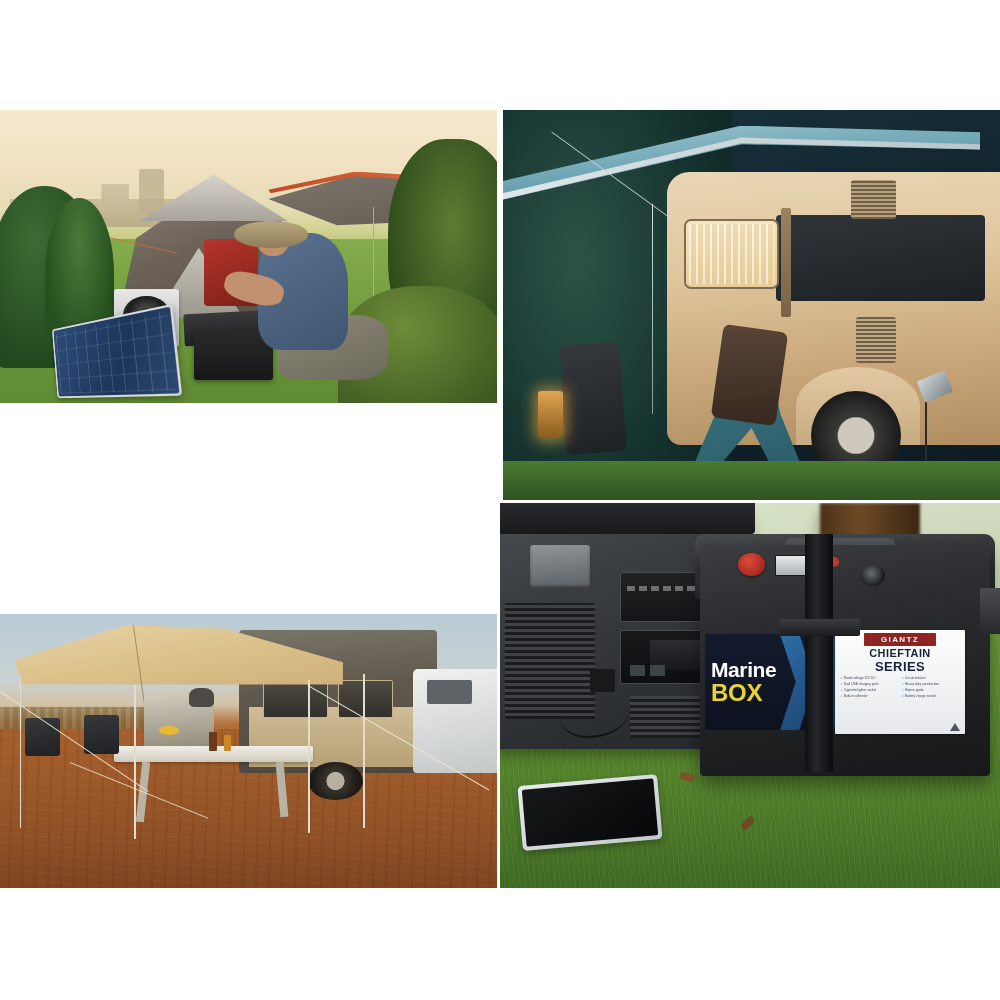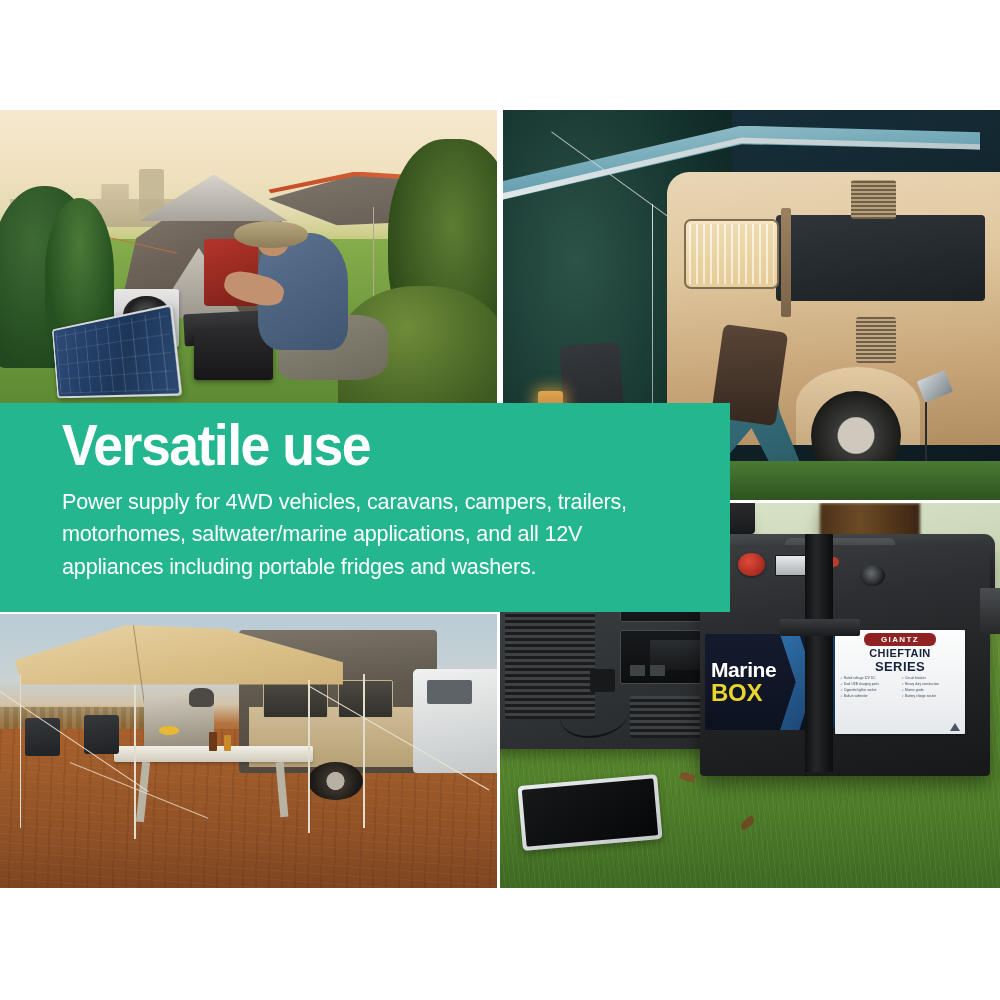--- a/index.html
+++ b/index.html
@@ -436,21 +436,21 @@
     clip-path:polygon(0 0,55% 0,100% 50%,55% 100%,0 100%,45% 50%);
   }
   #cell-product .bbox-label {
     position:absolute; left:67%; top:33%; width:26%; height:27%;
     background:linear-gradient(180deg,#fdfdfd,#e6e9ec); border-radius:1px;
     box-shadow:0 1px 3px rgba(0,0,0,.4);
     display:flex; flex-direction:column; align-items:center; padding-top:3px; overflow:hidden;
   }
   #cell-product .giantz-badge {
     background:#8f2222; color:#ffffff; font-size:8px; font-weight:bold; letter-spacing:1.4px;
-    padding:2px 17px; border-radius:6px; font-family:"Liberation Sans", sans-serif;
+    padding:2px 17px; border-radius:1px; font-family:"Liberation Sans", sans-serif;
   }
   #cell-product .chief1 { color:#16233c; font-size:11px; font-weight:bold; letter-spacing:.4px; margin-top:2px; line-height:1.05; }
   #cell-product .chief2 { color:#16233c; font-size:13px; font-weight:bold; letter-spacing:.4px; line-height:1.05; }
   #cell-product .label-bullets {
     display:grid; grid-template-columns:1fr 1fr; gap:1px 3px; margin-top:3px; width:92%;
   }
   #cell-product .label-bullets span {
     font-size:3.2px; color:#3c4a5e; white-space:nowrap; line-height:1.5;
   }
   #cell-product .label-bullets span::before { content:"✓ "; color:#1d6fb8; }
@@ -638,22 +638,14 @@
 
     <div class="bbox-strap"></div>
     <div class="bbox-buckle"></div>
 
     <div class="tablet"></div>
     <div class="leaf1"></div>
     <div class="leaf2"></div>
 
   </div>
 
-  <div class="banner">
-    <div class="banner-title">Versatile use</div>
-    <div class="banner-body">
-      <span class="ln">Power supply for 4WD vehicles, caravans, campers, trailers,</span>
-      <span class="ln">motorhomes, saltwater/marine applications, and all 12V</span>
-      <span class="ln">appliances including portable fridges and washers.</span>
-    </div>
-  </div>
 
 </div>
 
 </body></html>

